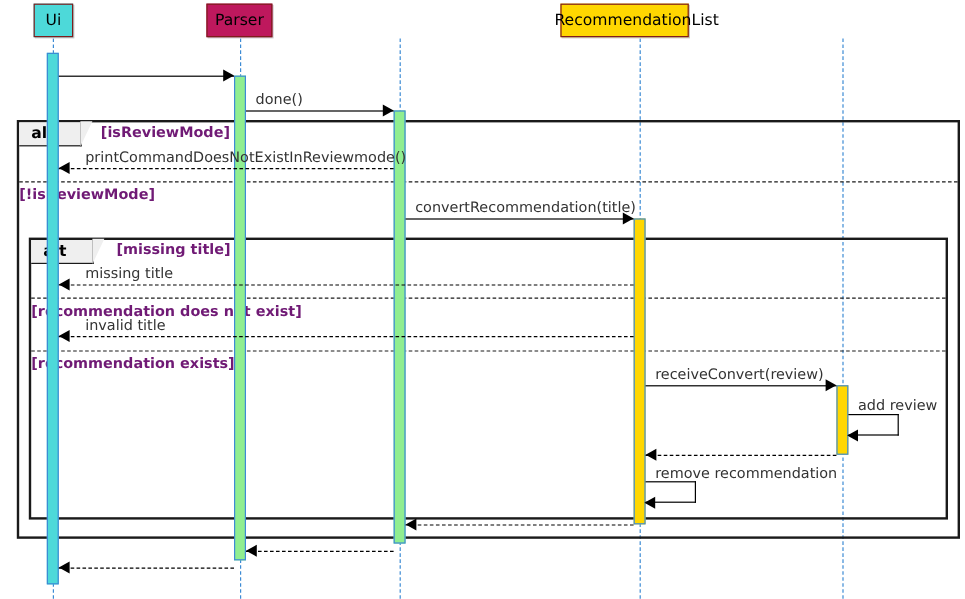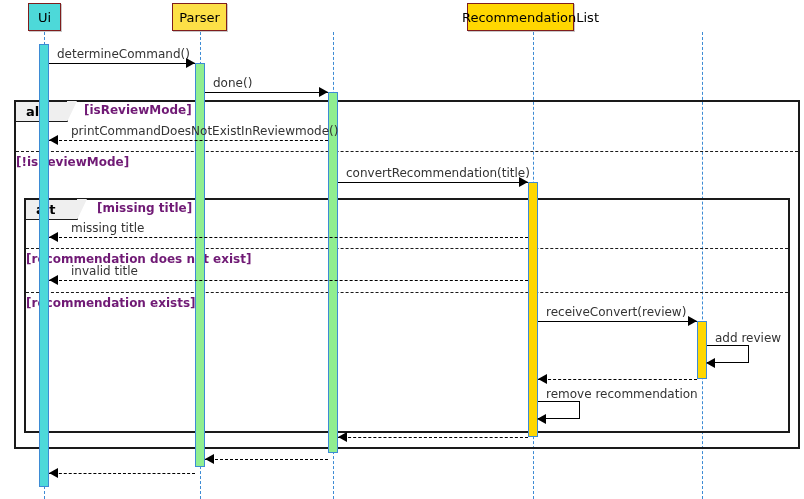--- a/index.html
+++ b/index.html
@@ -6,21 +6,21 @@
   body{width:804px;height:499px;position:relative;overflow:hidden;
        font-family:"DejaVu Sans","Liberation Sans",sans-serif;}
   #canvas{position:absolute;left:0;top:0;width:804px;height:499px;}
 
   
   .pbox{position:absolute;box-sizing:border-box;border:1px solid #7f1d1d;
         height:28px;display:flex;align-items:center;justify-content:center;
         font-size:13px;color:#000;white-space:nowrap;
         box-shadow:1px 1px 0 #c8c8c8;}
   .pbox.cyan{background:#4DD9D9;}
-  .pbox.green{background:#fde047;}
+  .pbox.green{background:#be185d;}
   .pbox.gold {background:#FFD700;}
 
   
   .lifeline{position:absolute;width:0;border-left:1px dashed #3d8bd4;}
 
   
   .act{position:absolute;width:10px;box-sizing:border-box;border:1px solid #3d8bd4;}
   .act.cyan{background:#4DD9D9;}
   .act.green{background:#90EE90;}
   .act.gold{background:#FFD700;}
@@ -75,21 +75,20 @@
     <div class="guard" style="left: 97px; top: 201px;">[missing title]</div>
     <div class="guard" style="left: 26px; top: 252px;">[recommendation does not exist]</div>
     <div class="guard" style="left: 26px; top: 296px;">[recommendation exists]</div>
     <div class="act cyan" style="left: 39px; top: 44px; height: 443px;"></div>
     <div class="act green" style="left: 195px; top: 63px; height: 404px;"></div>
     <div class="act green" style="left: 328px; top: 92px; height: 361px;"></div>
     <div class="act gold" style="left: 528px; top: 182px; height: 255px;"></div>
     <div class="act gold" style="left: 697px; top: 321px; height: 58px;"></div>
     <div class="msgline" style="left: 49px; top: 63px; width: 146px;"></div>
     <div class="arrowR" style="left: 186px; top: 58px;"></div>
-    <div class="msglabel" style="top: 47px; left: 57px;">determineCommand()</div>
     <div class="msgline" style="left: 205px; top: 92px; width: 123px;"></div>
     <div class="arrowR" style="left: 319px; top: 87px;"></div>
     <div class="msglabel" style="top: 76px; left: 213px;">done()</div>
     <div class="msgline ret" style="left: 49px; top: 140px; width: 279px;"></div>
     <div class="arrowL" style="left: 49px; top: 135px;"></div>
     <div class="msglabel" style="top: 124px; left: 71px;">printCommandDoesNotExistInReviewmode()</div>
     <div class="msgline" style="left: 338px; top: 182px; width: 190px;"></div>
     <div class="arrowR" style="left: 519px; top: 177px;"></div>
     <div class="msglabel" style="top: 166px; left: 346px;">convertRecommendation(title)</div>
     <div class="msgline ret" style="left: 49px; top: 237px; width: 479px;"></div>

